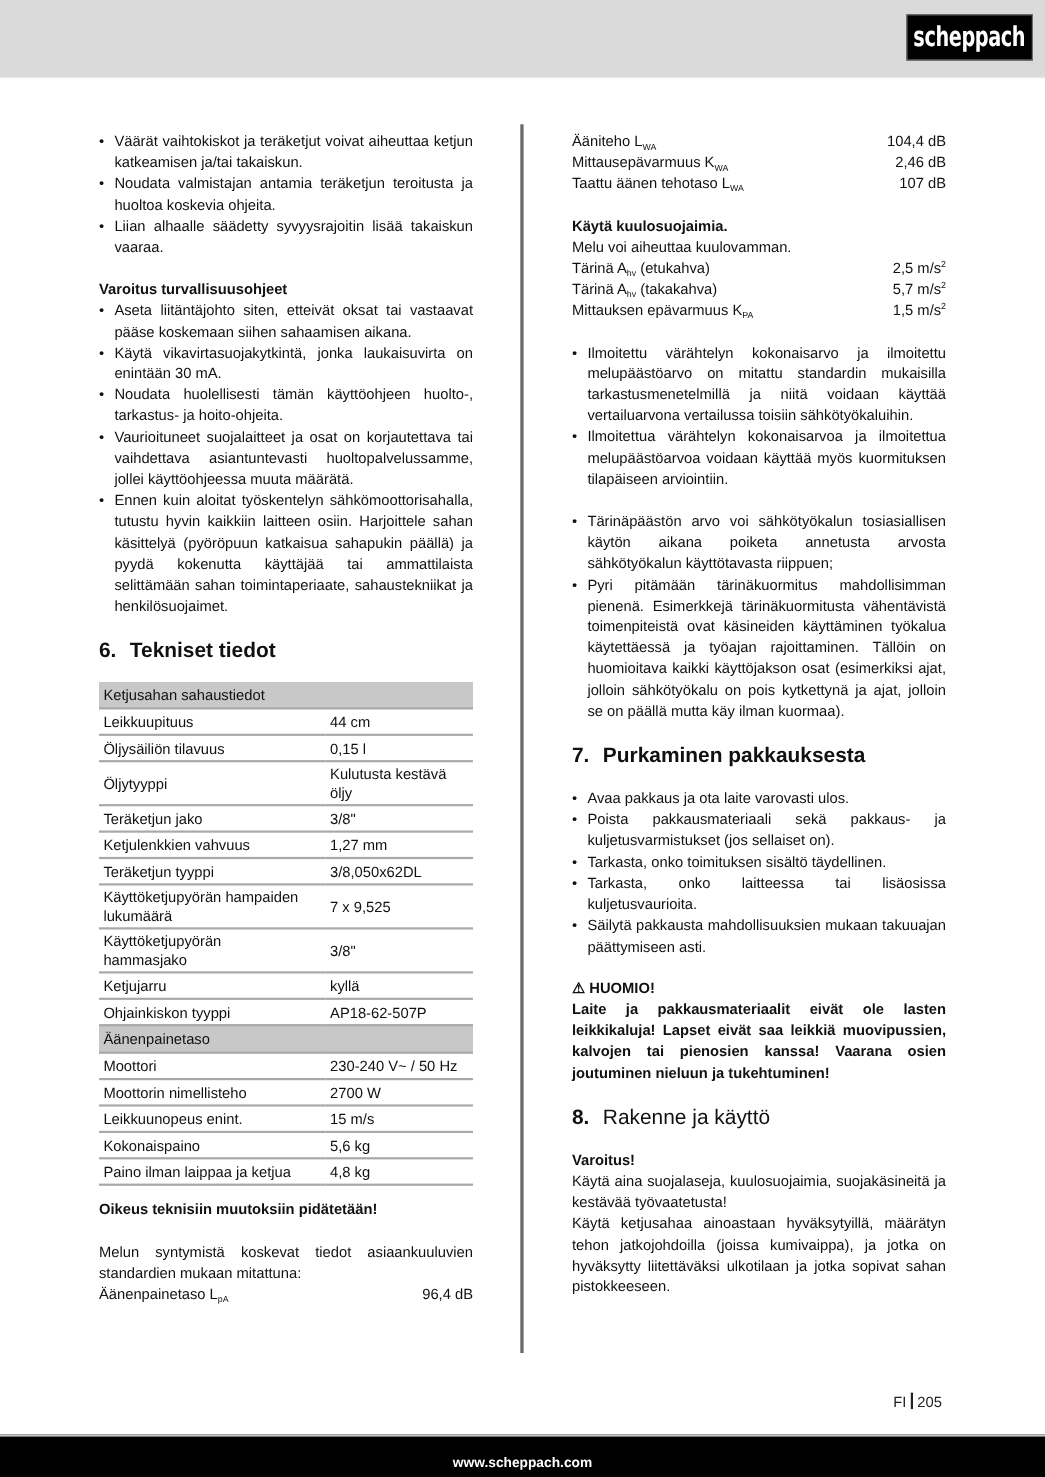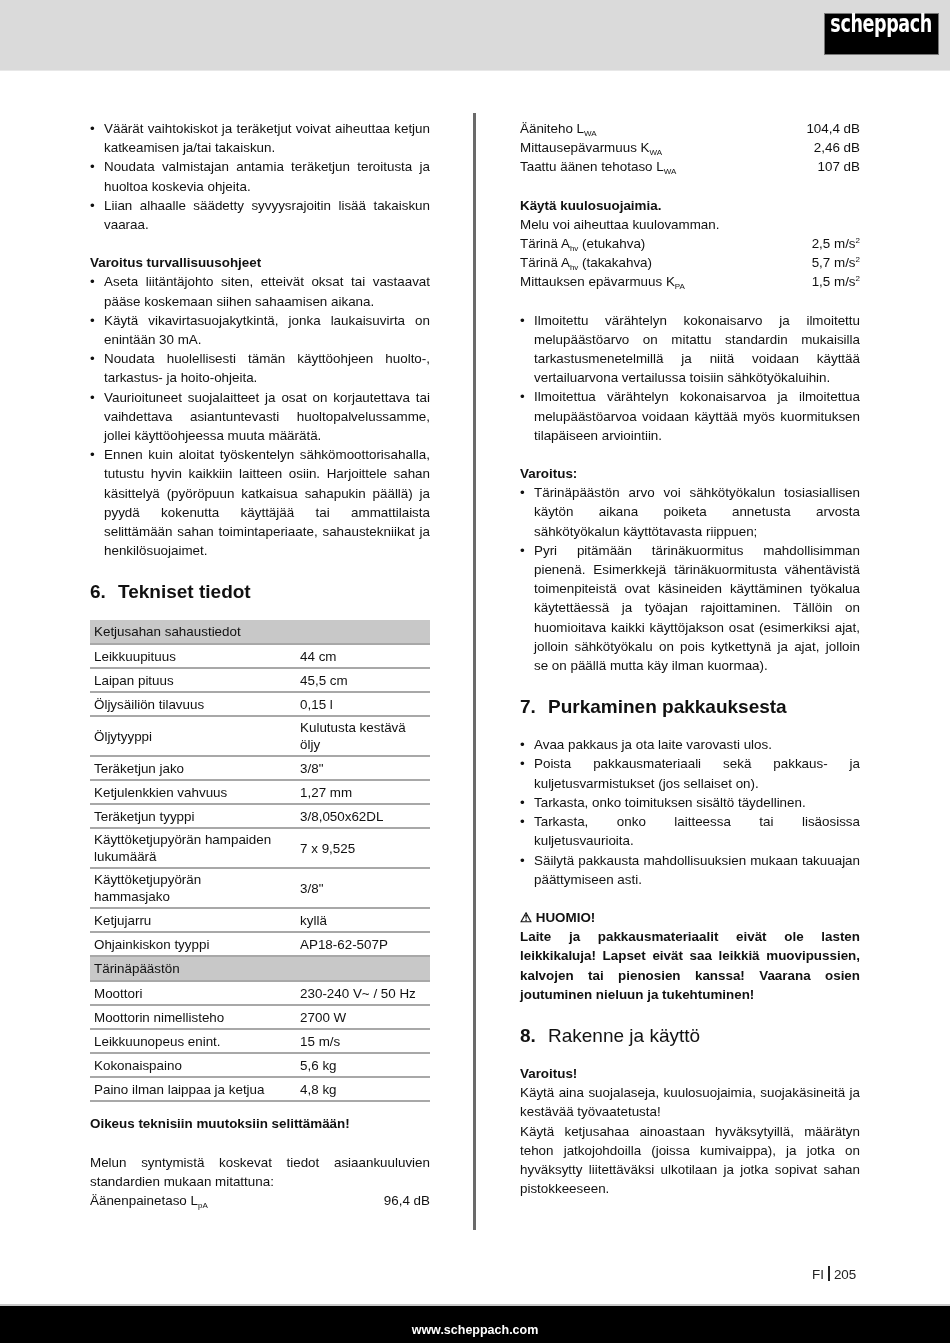--- a/index.html
+++ b/index.html
@@ -1,20 +1,20 @@
 <!DOCTYPE html>
 <html><head>
 <meta charset="utf-8">
 <style>
   * { box-sizing: border-box; margin: 0; padding: 0; }
   html, body { width: 950px; height: 1343px; background: #ffffff; overflow: hidden; }
   body { position: relative; font-family: "Liberation Sans", sans-serif; color: #111; font-size: 13.4px; line-height: 19.2px; }
 
   .header { position: absolute; left: 0; top: 0; width: 950px; height: 71px; background: #dadada; border-bottom: 1px solid #e8e8e8; }
-  .logo { position: absolute; left: 824px; top: 13px; width: 115px; height: 42px; background: #000; border: 1px solid #777; display: flex; align-items: flex-start; justify-content: center; }
+  .logo { position: absolute; left: 824px; top: 13px; width: 115px; height: 42px; background: #000; border: 1px solid #777; display: flex; align-items: center; justify-content: center; }
   .logo span { color: #fff; font-family: "DejaVu Sans Condensed", "DejaVu Sans", sans-serif; font-weight: bold; font-size: 25px; letter-spacing: -0.5px; transform: scaleX(0.78); display: inline-block; }
 
   .col { position: absolute; top: 119px; }
   .col-left { left: 90px; width: 340px; }
   .col-right { left: 520px; width: 340px; }
 
   .divider { position: absolute; left: 473px; top: 113px; width: 3px; height: 1117px; background: #6a6a6a; }
 
   p.j { text-align: justify; }
   ul.bul { list-style: none; }
@@ -76,24 +76,20 @@
   <table class="spec">
     <tbody>
         <tr class="sec">
           <td colspan="2">Ketjusahan sahaustiedot</td>
         </tr>
     <tr class="row">
           <td>Leikkuupituus</td>
           <td class="v">44 cm</td>
         </tr>
     <tr class="row">
-          <td>Laipan pituus</td>
-          <td class="v">45,5 cm</td>
-        </tr>
-    <tr class="row">
           <td>Öljysäiliön tilavuus</td>
           <td class="v">0,15 l</td>
         </tr>
     <tr class="tall">
           <td>Öljytyyppi</td>
           <td class="v" style="width:130px">Kulutusta kestävä öljy</td>
         </tr>
     <tr class="row">
           <td>Teräketjun jako</td>
           <td class="v">3/8"</td>
@@ -116,21 +112,21 @@
         </tr>
     <tr class="row">
           <td>Ketjujarru</td>
           <td class="v">kyllä</td>
         </tr>
     <tr class="row">
           <td>Ohjainkiskon tyyppi</td>
           <td class="v">AP18-62-507P</td>
         </tr>
     <tr class="sec">
-          <td colspan="2">Tärinäpäästön</td>
+          <td colspan="2">Äänenpainetaso</td>
         </tr>
     <tr class="row">
           <td>Moottori</td>
           <td class="v">230-240 V~ / 50 Hz</td>
         </tr>
     <tr class="row">
           <td>Moottorin nimellisteho</td>
           <td class="v">2700 W</td>
         </tr>
     <tr class="row">
@@ -141,21 +137,21 @@
           <td>Kokonaispaino</td>
           <td class="v">5,6 kg</td>
         </tr>
     <tr class="row">
           <td>Paino ilman laippaa ja ketjua</td>
           <td class="v">4,8 kg</td>
         </tr>
   </tbody>
     </table>
 
-  <p class="b" style="margin-top:12px">Oikeus teknisiin muutoksiin selittämään!</p>
+  <p class="b" style="margin-top:12px">Oikeus teknisiin muutoksiin pidätetään!</p>
   <div class="gap"></div>
   <p class="j">Melun syntymistä koskevat tiedot asiaankuuluvien standardien mukaan mitattuna:</p>
   <div class="kv">
     <span><span>Äänenpainetaso L</span><sub>pA</sub></span>
     <span>96,4 dB</span>
   </div>
 </div>
 
 <div class="col col-right">
   <div class="kv">
@@ -184,21 +180,20 @@
   <div class="kv">
     <span><span>Mittauksen epävarmuus K</span><sub>PA</sub><span></span></span>
     <span><span>1,5 m/s</span><sup>2</sup></span>
   </div>
   <div class="gap"></div>
   <ul class="bul">
     <li>Ilmoitettu värähtelyn kokonaisarvo ja ilmoitettu melupäästöarvo on mitattu standardin mukaisilla tarkastusmenetelmillä ja niitä voidaan käyttää vertailuarvona vertailussa toisiin sähkötyökaluihin.</li>
     <li>Ilmoitettua värähtelyn kokonaisarvoa ja ilmoitettua melupäästöarvoa voidaan käyttää myös kuormituksen tilapäiseen arviointiin.</li>
   </ul>
   <div class="gap"></div>
-  <p class="b">Varoitus:</p>
   <ul class="bul">
     <li>Tärinäpäästön arvo voi sähkötyökalun tosiasiallisen käytön aikana poiketa annetusta arvosta sähkötyökalun käyttötavasta riippuen;</li>
     <li>Pyri pitämään tärinäkuormitus mahdollisimman pienenä. Esimerkkejä tärinäkuormitusta vähentävistä toimenpiteistä ovat käsineiden käyttäminen työkalua käytettäessä ja työajan rajoittaminen. Tällöin on huomioitava kaikki käyttöjakson osat (esimerkiksi ajat, jolloin sähkötyökalu on pois kytkettynä ja ajat, jolloin se on päällä mutta käy ilman kuormaa).</li>
   </ul>
 
   <div class="h2">
     <span class="num">7.</span><span>Purkaminen pakkauksesta</span>
   </div>
   <ul class="bul">
     <li>Avaa pakkaus ja ota laite varovasti ulos.</li>

